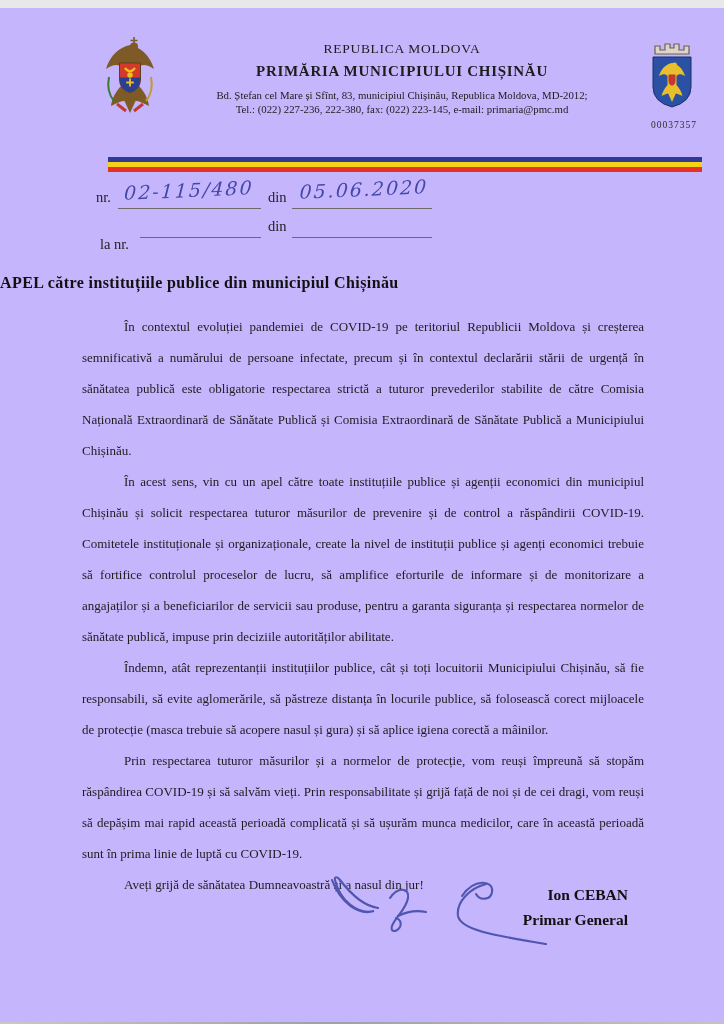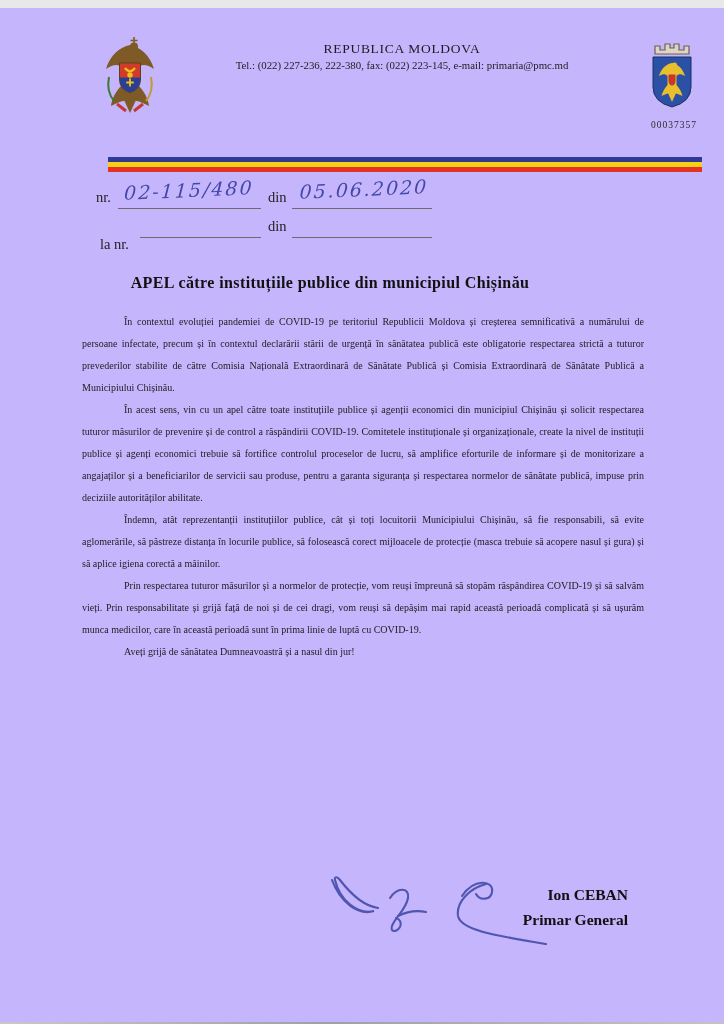--- a/index.html
+++ b/index.html
@@ -32,27 +32,27 @@
   .ref-line  { position:absolute; border-bottom:1.3px solid #6b6b6b; }
   .hand {
     position:absolute; text-align:center;
     font-family:"DejaVu Serif", serif; font-style:italic;
     color:#4348a8; font-size:19px; letter-spacing:2px; white-space:nowrap;
     transform:rotate(-2.5deg) skewX(-6deg);
   }
 
   
   .title {
-    position:absolute; left:0; top:266px; width:660px; text-align:center;
+    position:absolute; left:0; top:266px; width:660px; 
     font-size:16px; font-weight:bold; letter-spacing:.4px; color:#111;
   }
   .body { position:absolute; left:82px; top:303px; width:562px; }
   .body p {
     margin:0; text-indent:42px; text-align:justify;
-    font-size:10px; line-height:22px; color:#1d1d1d;
+    font-size:13px; line-height:31px; color:#1d1d1d;
   }
 
   
   .sig-svg   { position:absolute; left:328px; top:866px; }
   .sig-names { position:absolute; right:96px; top:874px; text-align:right;
                font-weight:bold; font-size:15.5px; line-height:25px; color:#111; }
 
   
   .bottom-edge { position:absolute; left:0; top:1014px; width:724px; height:2px;
                  background:linear-gradient(to right,#c9c9c9,#9f9fa8 45%,#c4c4c4); }
@@ -74,20 +74,22 @@
       <path d="M18.5 28 h21 v16 q0 10.5 -10.5 13.5 q-10.5 -3 -10.5 -13.5 Z" fill="#d23b2a" stroke="#5d4018" stroke-width="1"></path>
       <path d="M18.5 42.5 h21 v1.5 q0 10.5 -10.5 13.5 q-10.5 -3 -10.5 -13.5 Z" fill="#2b3f92"></path>
       <path d="M24 33 q5 6.5 10 0" stroke="#efc11a" stroke-width="2.2" fill="none"></path>
       <circle cx="29" cy="40" r="2.7" fill="#efc11a"></circle>
       <path d="M29 43.5 v8 M25.2 47.5 h7.6" stroke="#efc11a" stroke-width="1.8"></path>
     </svg>
   </div>
 
   <div class="hdr-text">
     <div class="hdr-line1">REPUBLICA MOLDOVA</div>
+    <div class="hdr-line3">PRIMĂRIA MUNICIPIULUI CHIȘINĂU</div>
+    <div class="hdr-addr">Bd. Ștefan cel Mare și Sfînt, 83,  municipiul Chișinău, Republica Moldova, MD-2012;</div>
     <div class="hdr-addr" style="margin-top:0;">Tel.: (022) 227-236, 222-380, fax: (022) 223-145, e-mail: primaria@pmc.md</div>
   </div>
 
   <div class="coa-right">
     <svg width="52" height="82" viewBox="0 0 52 82">
       <path d="M9 18 v-8 h5 v4 h5 v-6 h5 v4 h4 v-4 h5 v6 h5 v-4 h5 v8 z" fill="#ddd5c6" stroke="#6b6257" stroke-width="1.2"></path>
       <path d="M7 21 h38 v30 q0 15 -19 20 q-19 -5 -19 -20 Z" fill="#2b51a5" stroke="#1c2f66" stroke-width="1"></path>
       <path d="M26 27 C20 28 15 33 13 40 C17 37.5 19.5 37.5 21.5 40 L21.5 49 C18.5 52 16.5 56 15.5 60 C19.5 58 22.5 57 26 57 C29.5 57 32.5 58 36.5 60 C35.5 56 33.5 52 30.5 49 L30.5 40 C32.5 37.5 35 37.5 39 40 C37 33 32 28 26 27 Z" fill="#e9bf2e"></path>
       <circle cx="28.5" cy="29" r="2.6" fill="#e9bf2e"></circle>
       <path d="M22 57 L26 66 L30 57 Z" fill="#e9bf2e"></path>

